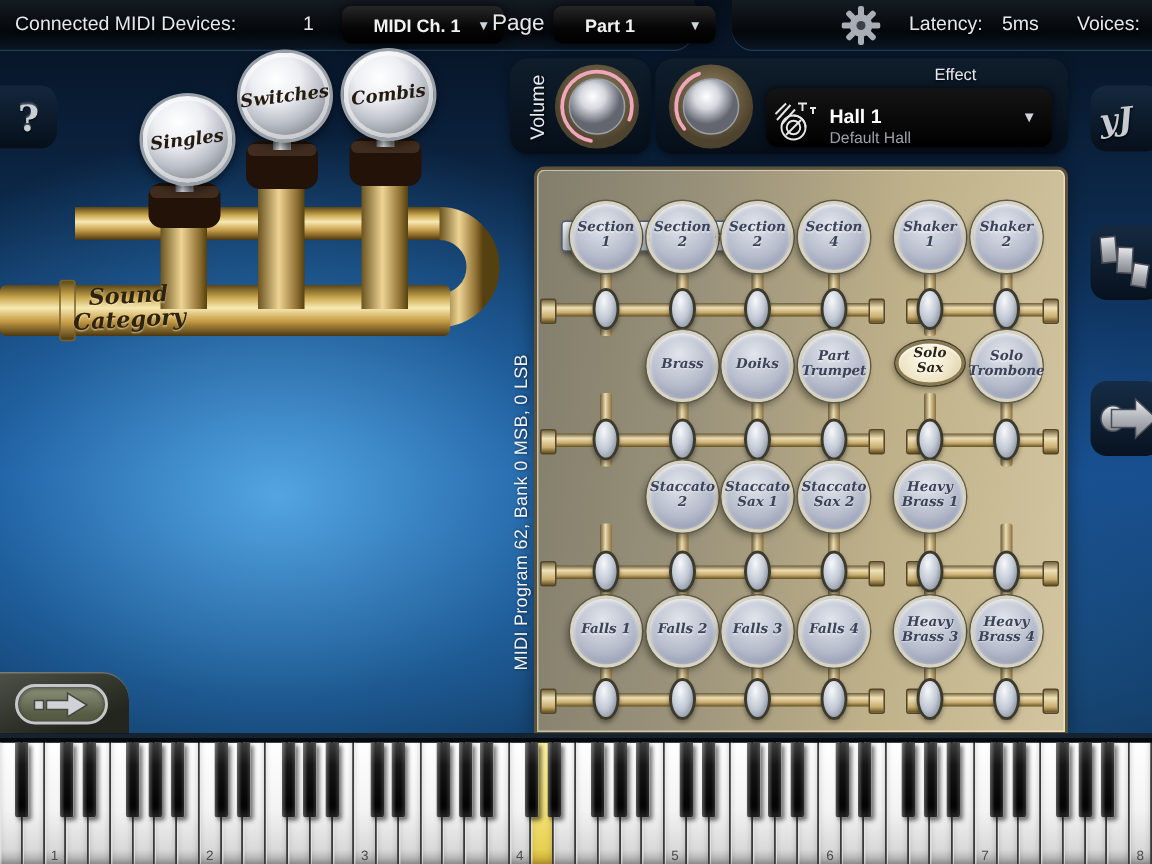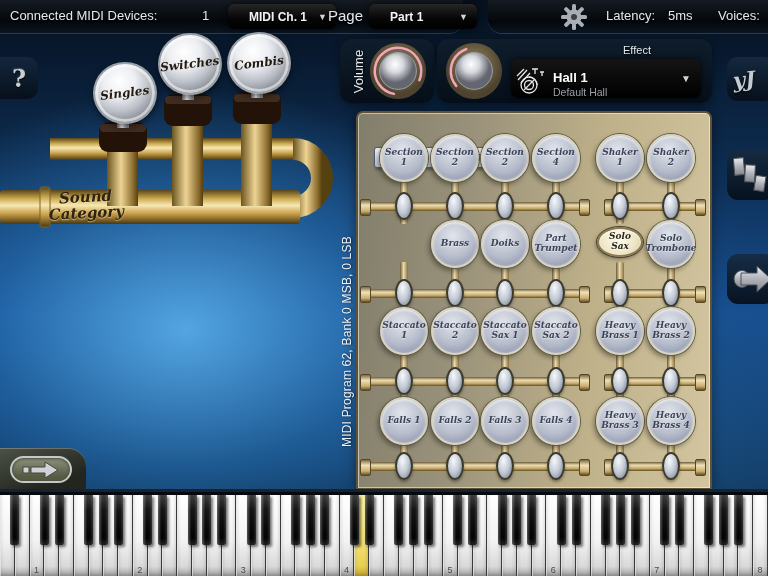--- a/index.html
+++ b/index.html
@@ -389,37 +389,31 @@
       </div>
       <div class="sound-btn" style="left: 174px; top: 107px;">
         <span>Part Trumpet</span>
       </div>
       <div class="sound-btn selected" style="left: 239px; top: 114px;">
         <span>Solo Sax</span>
       </div>
       <div class="sound-btn" style="left: 289px; top: 107px;">
         <span>Solo Trombone</span>
       </div>
-      <div class="sound-btn" style="left: 22px; top: 194px;">
-        <span>Staccato 1</span>
-      </div>
       <div class="sound-btn" style="left: 73px; top: 194px;">
         <span>Staccato 2</span>
       </div>
       <div class="sound-btn" style="left: 123px; top: 194px;">
         <span>Staccato Sax 1</span>
       </div>
       <div class="sound-btn" style="left: 174px; top: 194px;">
         <span>Staccato Sax 2</span>
       </div>
       <div class="sound-btn" style="left: 238px; top: 194px;">
         <span>Heavy Brass 1</span>
-      </div>
-      <div class="sound-btn" style="left: 289px; top: 194px;">
-        <span>Heavy Brass 2</span>
       </div>
       <div class="sound-btn" style="left: 22px; top: 284px;">
         <span>Falls 1</span>
       </div>
       <div class="sound-btn" style="left: 73px; top: 284px;">
         <span>Falls 2</span>
       </div>
       <div class="sound-btn" style="left: 123px; top: 284px;">
         <span>Falls 3</span>
       </div>

